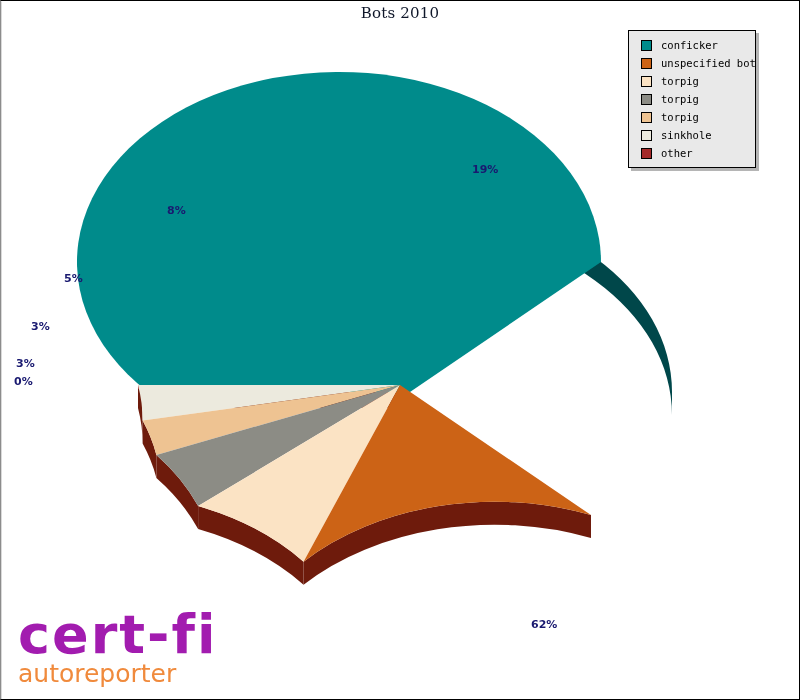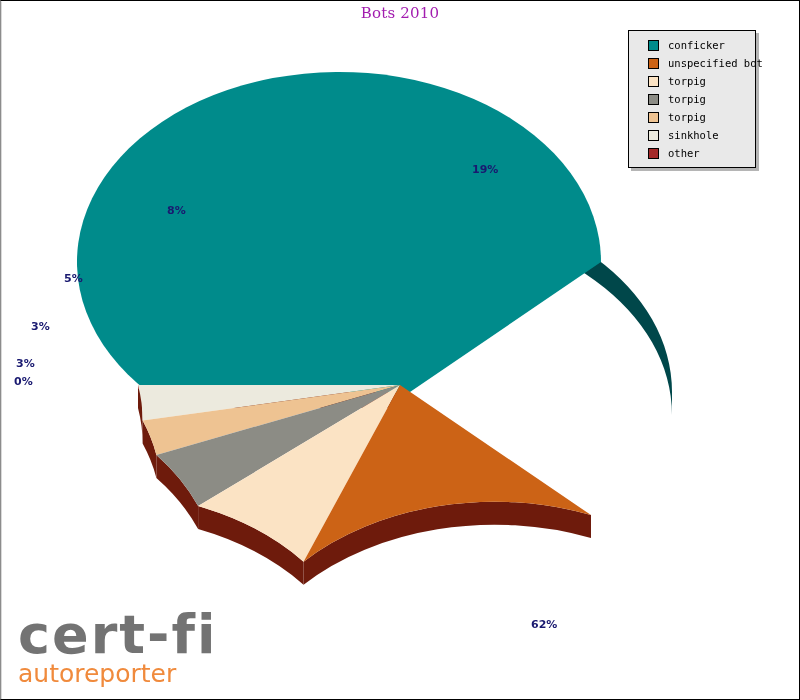--- a/index.html
+++ b/index.html
@@ -47,21 +47,21 @@
 
   
   #chart-title {
     position: absolute;
     left: 0;
     top: 4px;
     width: 800px;
     text-align: center;
     font-family: "DejaVu Serif", serif;
     font-size: 15px;
-    color: #a21caf;
+    color: #0f172a;
     letter-spacing: 0.2px;
     white-space: nowrap;
   }
 
   
   #pie-svg {
     position: absolute;
     left: 0;
     top: 0;
     width: 800px;
@@ -82,21 +82,21 @@
 
   
   #legend {
     position: absolute;
     left: 628px;
     top: 30px;
     width: 128px;
     background: #e9e9e9;
     border: 1px solid #000000;
     box-shadow: 3px 3px 0 rgba(120,120,120,0.55);
-    padding: 5px 6px 5px 19px;
+    padding: 5px 6px 5px 12px;
     box-sizing: border-box;
     z-index: 20;
   }
   .legend-row {
     display: flex;
     align-items: center;
     height: 18px;
   }
   .legend-swatch {
     width: 11px;
@@ -119,21 +119,21 @@
     position: absolute;
     left: 18px;
     bottom: 12px;
     z-index: 30;
     user-select: none;
   }
   #logo-main {
     font-family: "DejaVu Sans", sans-serif;
     font-size: 54px;
     font-weight: bold;
-    color: #737373;
+    color: #a21caf;
     letter-spacing: 2px;
     line-height: 54px;
   }
   #logo-sub {
     font-family: "DejaVu Sans", sans-serif;
     font-size: 25px;
     color: #f08a3c;
     text-align: left;
     line-height: 28px;
     margin-top: -2px;

